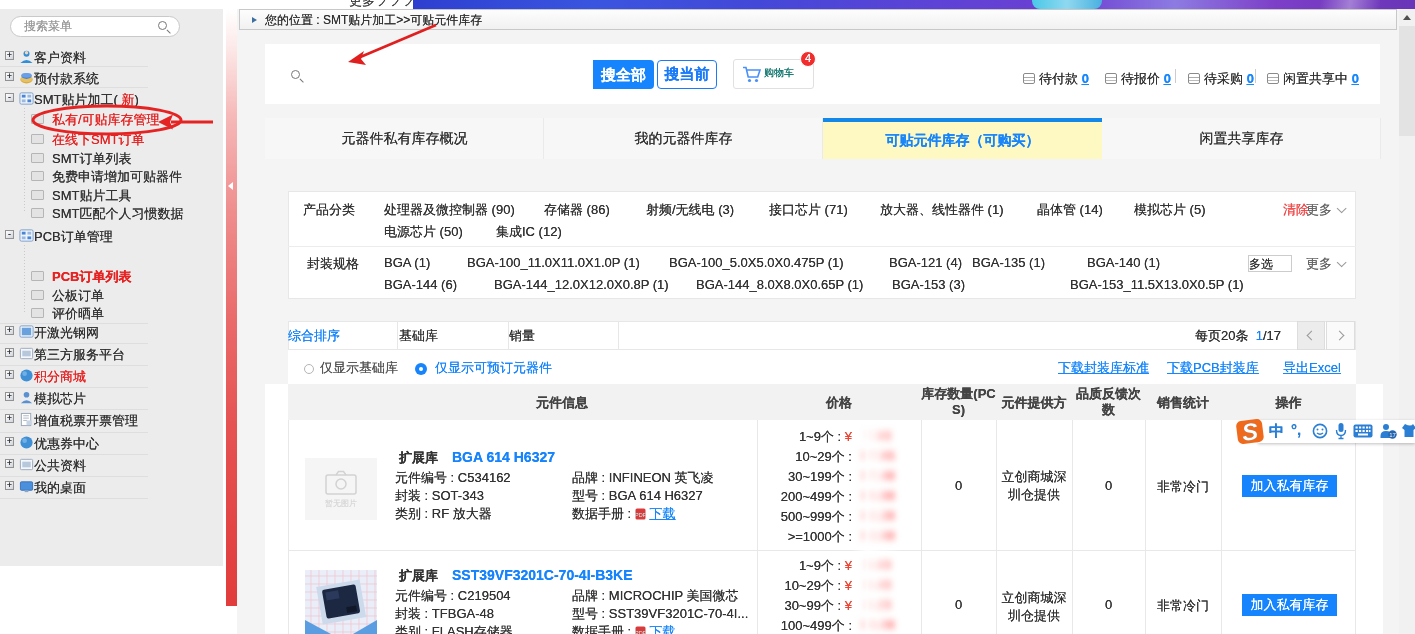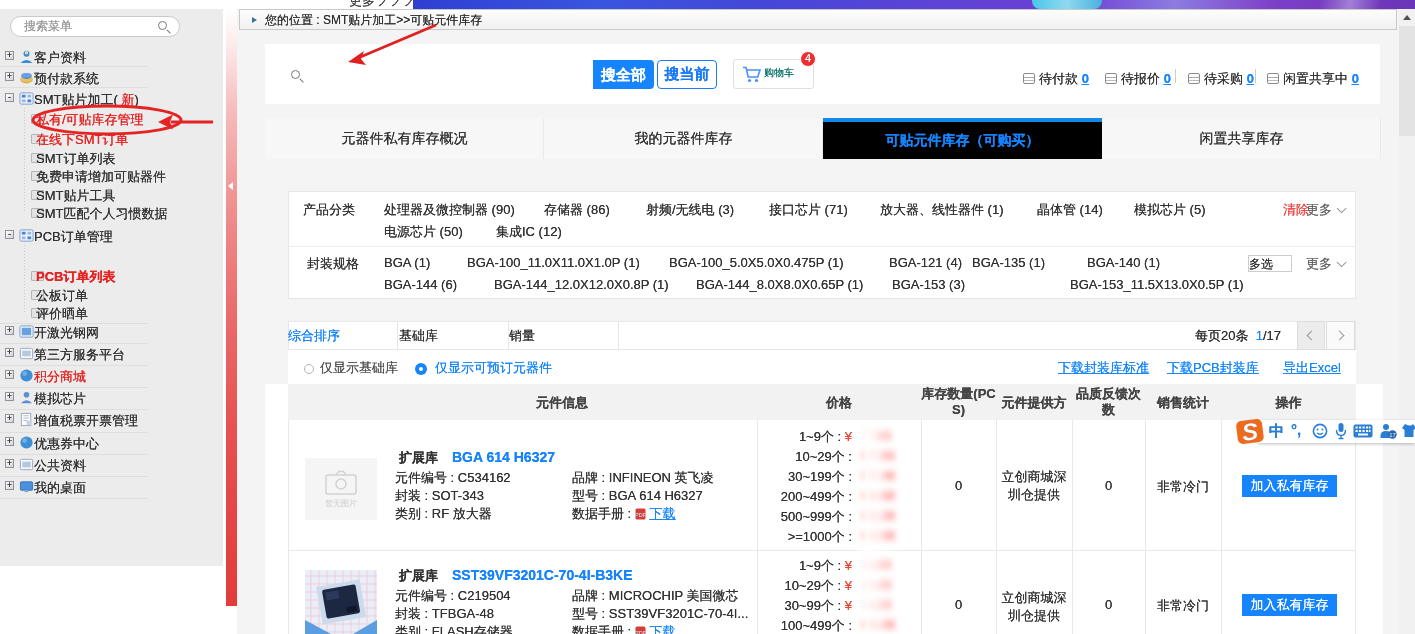--- a/index.html
+++ b/index.html
@@ -15,21 +15,21 @@
 #searchpill{left:10px;top:7px;width:170px;height:21px;background:#fff;border:1px solid #c9c9c9;border-radius:11px;color:#9a9a9a;font-size:12px;line-height:19px;padding-left:13px}
 .mag{position:absolute;width:9px;height:9px;border:1.4px solid #777;border-radius:50%}
 .mag:after{content:"";position:absolute;width:5px;height:1.4px;background:#777;transform:rotate(45deg);left:7px;top:9px}
 #sbmag{left:158px;top:12px}
 .mi{position:absolute;left:0;width:227px;height:21px;font-size:13px;color:#333;white-space:nowrap}
 .mi .plus{position:absolute;left:5px;top:4px;width:9px;height:9px;border:1px solid #919191;background:linear-gradient(135deg,#fff,#cfd4dd);font-size:9px;line-height:7px;text-align:center;color:#333}
 .mi .ico{position:absolute;left:19px;top:2px;width:15px;height:15px}
 .mi .txt{position:absolute;left:34px;top:2px}
 .sub{position:absolute;left:0;width:227px;height:19px;font-size:13px;color:#333;white-space:nowrap}
 .sub .sico{position:absolute;left:31px;top:4px;width:13px;height:10px;background:#e3e3e3;border:1px solid #b5b5b5;border-radius:1px}
-.sub .txt{position:absolute;left:36px;top:1px}
+.sub .txt{position:absolute;left:52px;top:1px}
 .sep{position:absolute;left:0;width:148px;height:1px;background:#dedede}
 .red{color:#e62222}
 .rb{color:#e62222;font-weight:bold}
 
 #redstrip{left:226px;top:9px;width:11px;height:597px;background:linear-gradient(180deg,#ffffff 0%,#fdeaea 6%,#f6b8b8 18%,#ef8d8d 34%,#ea6a6a 52%,#e65252 70%,#e34444 88%,#e23c3c 100%)}
 #collapsearrow{left:228px;top:182px;width:0;height:0;border-top:4px solid transparent;border-bottom:4px solid transparent;border-right:5px solid #fff}
 
 #main{left:237px;top:9px;width:1162px;height:625px;background:#f4f4f4}
 #crumbbar{left:2px;top:0;width:1158px;height:21px;background:linear-gradient(180deg,#fdfdfd,#f1f1f1);border:1px solid #c8c8c8;font-size:12px;color:#333;line-height:20px}
 #crumbtxt{left:25px;top:0}
@@ -41,21 +41,21 @@
 #btnall{left:356px;top:51px;width:61px;height:29px;background:#1684fc;color:#fff;font-size:15px;font-weight:bold;text-align:center;line-height:29px;border-radius:0 4px 4px 0}
 #btncur{left:420px;top:51px;width:60px;height:29px;background:#fff;border:1.5px solid #1a7af8;border-radius:4px;color:#1a7af8;font-size:15px;font-weight:bold;text-align:center;line-height:26px}
 #btncart{left:496px;top:50px;width:81px;height:30px;background:#fff;border:1px solid #e0e0e0;border-radius:3px;font-size:14px;color:#333}
 #cartbadge{left:563px;top:42px;width:16px;height:16px;background:#f22d2d;border:1.5px solid #fff;border-radius:50%;color:#fff;font-size:11px;line-height:13px;text-align:center}
 .stat{position:absolute;top:61px;font-size:13px;color:#333}
 .stat b{color:#1787fb;font-weight:bold;text-decoration:underline}
 .sticon{position:absolute;top:64px;width:12px;height:11px;border:1.2px solid #8a8a8a;border-radius:2px;background:linear-gradient(180deg,transparent 3px,#aaa 3px,#aaa 4px,transparent 4px,transparent 6px,#bbb 6px,#bbb 7px,transparent 7px)}
 .statsep{position:absolute;top:60px;width:1px;height:14px;background:#ccc}
 
 .tab{position:absolute;top:109px;width:279px;height:41px;background:#f7f7f7;font-size:14px;color:#333;text-align:center;line-height:41px;box-shadow:inset -1px 0 0 #eaeaea}
-#tabactive{background:#000000;border-top:4px solid #1488e8;line-height:37px;color:#1684fc;font-weight:bold;box-shadow:none}
+#tabactive{background:#fef9c3;border-top:4px solid #1488e8;line-height:37px;color:#1684fc;font-weight:bold;box-shadow:none}
 
 #fpanel{left:51px;top:182px;width:1068px;height:108px;background:#fff;border:1px solid #e7e7e7}
 #fdivider{left:51px;top:237px;width:1068px;height:1px;background:#ececec}
 .flabel{position:absolute;font-size:13px;color:#333}
 .fitem{position:absolute;font-size:13px;color:#333;white-space:nowrap}
 #btnclear{color:#f04848}
 #btnmore1,#btnmore2{color:#666}
 .chev{display:inline-block;width:7px;height:7px;border-right:1.4px solid #999;border-bottom:1.4px solid #999;transform:rotate(45deg) translateY(-3px);margin-left:4px}
 #btnmulti{position:absolute;left:1011px;top:246px;width:44px;height:17px;border:1px solid #ccc;background:#fff;font-size:12px;color:#333;text-align:left;line-height:16px}
 

